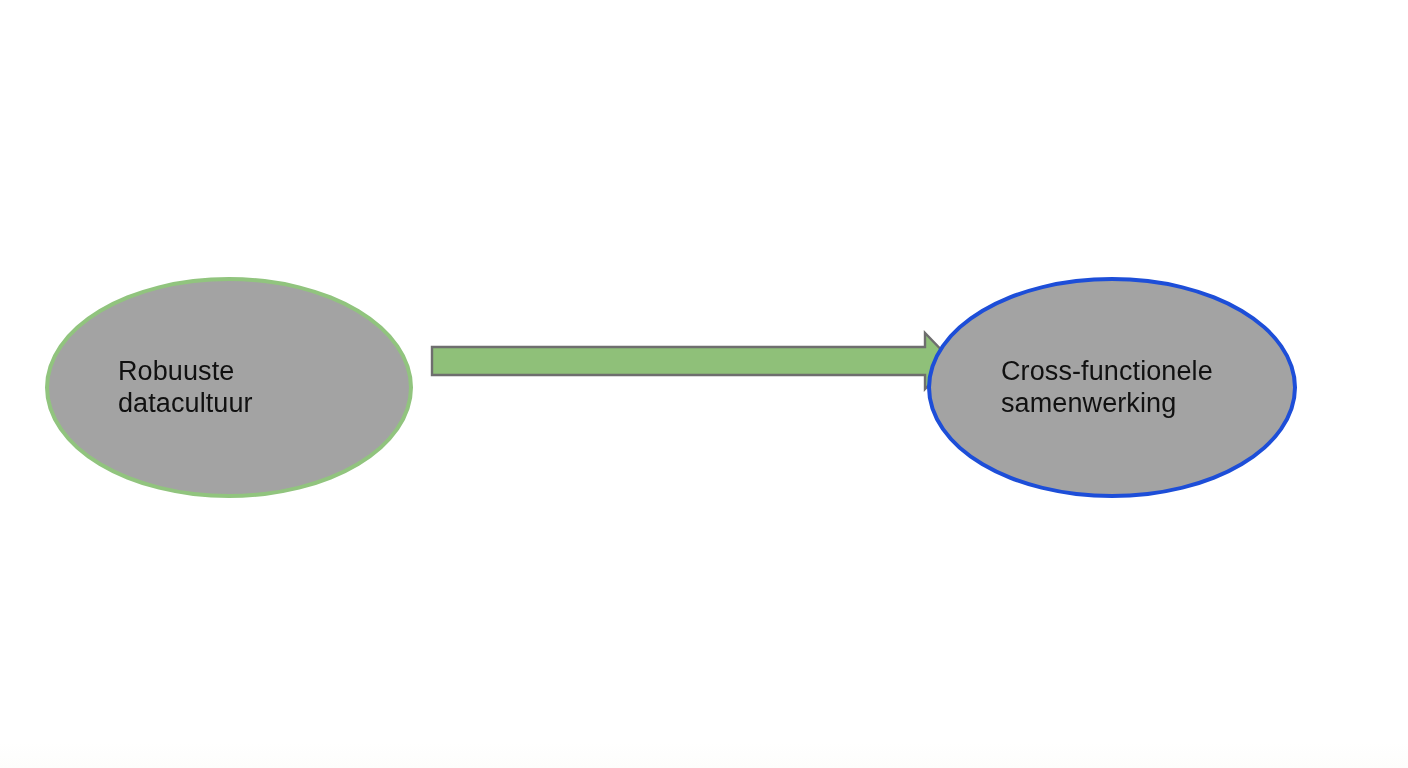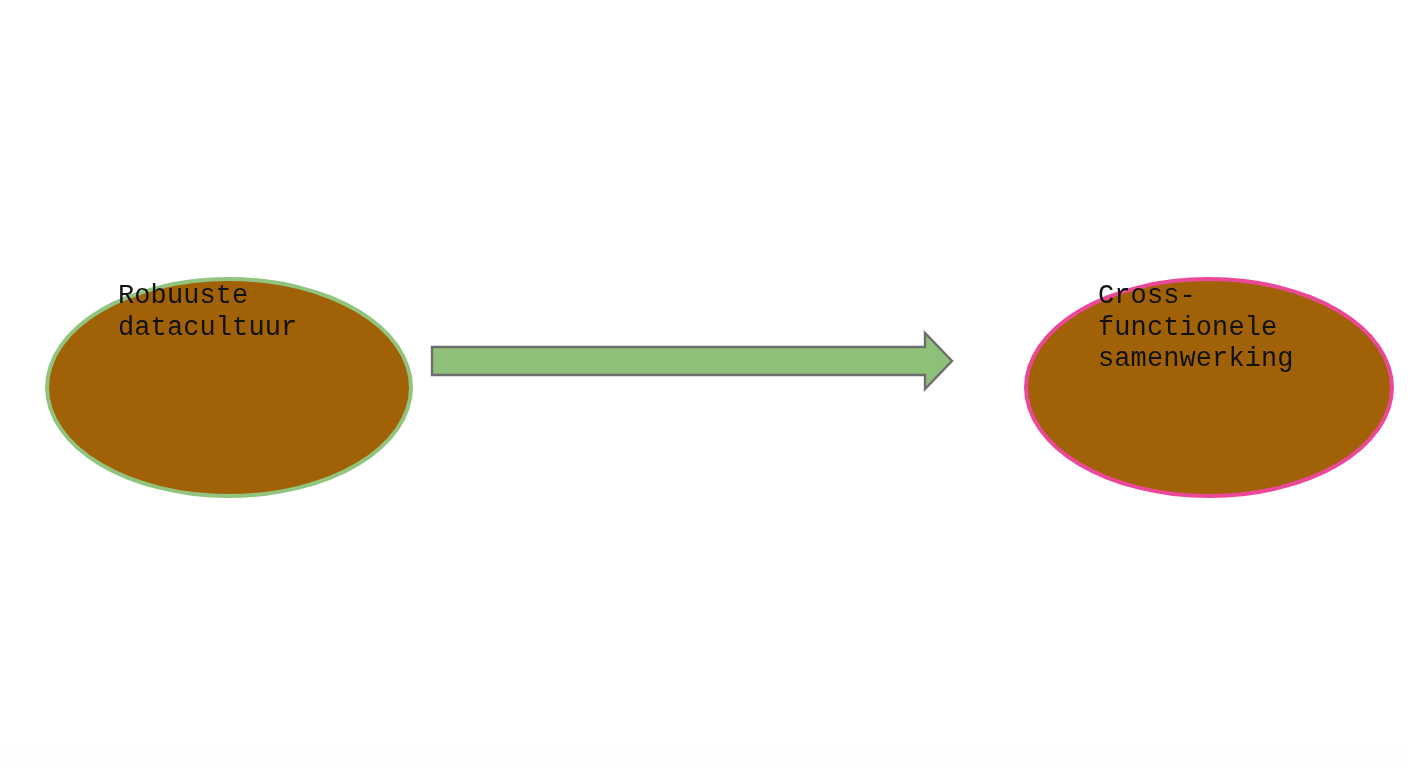--- a/index.html
+++ b/index.html
@@ -27,24 +27,23 @@
     width: 1408px;
     height: 26px;
     background: linear-gradient(to bottom, rgba(255,255,255,0) 0%, #fdfdfb 100%);
     pointer-events: none;
   }
 
   .node {
     position: absolute;
     box-sizing: border-box;
     border-radius: 50%;
-    background: #a16207;
+    background: #a3a3a3;
     display: flex;
-    align-items: flex-start;
-    font-family: Liberation Mono, monospace;
+    align-items: center;
   }
   .node-label {
     width: 100%;
     box-sizing: border-box;
     font-size: 27px;
     line-height: 1.17;
     color: #111111;
     letter-spacing: 0.1px;
     white-space: pre-line;
     text-align: left;
@@ -58,25 +57,25 @@
     height: 221px;
     border: 4px solid #91c47e;
   }
   #node-source .node-label {
     padding-left: 69px;
     padding-right: 18px;
   }
 
   
   #node-target {
-    left: 1024px;
+    left: 927px;
     top: 277px;
     width: 370px;
     height: 221px;
-    border: 4px solid #ec4899;
+    border: 4px solid #1d4ed8;
   }
   #node-target .node-label {
     padding-left: 70px;
     padding-right: 16px;
   }
 
   
   #flow-arrow {
     position: absolute;
     left: 428px;

